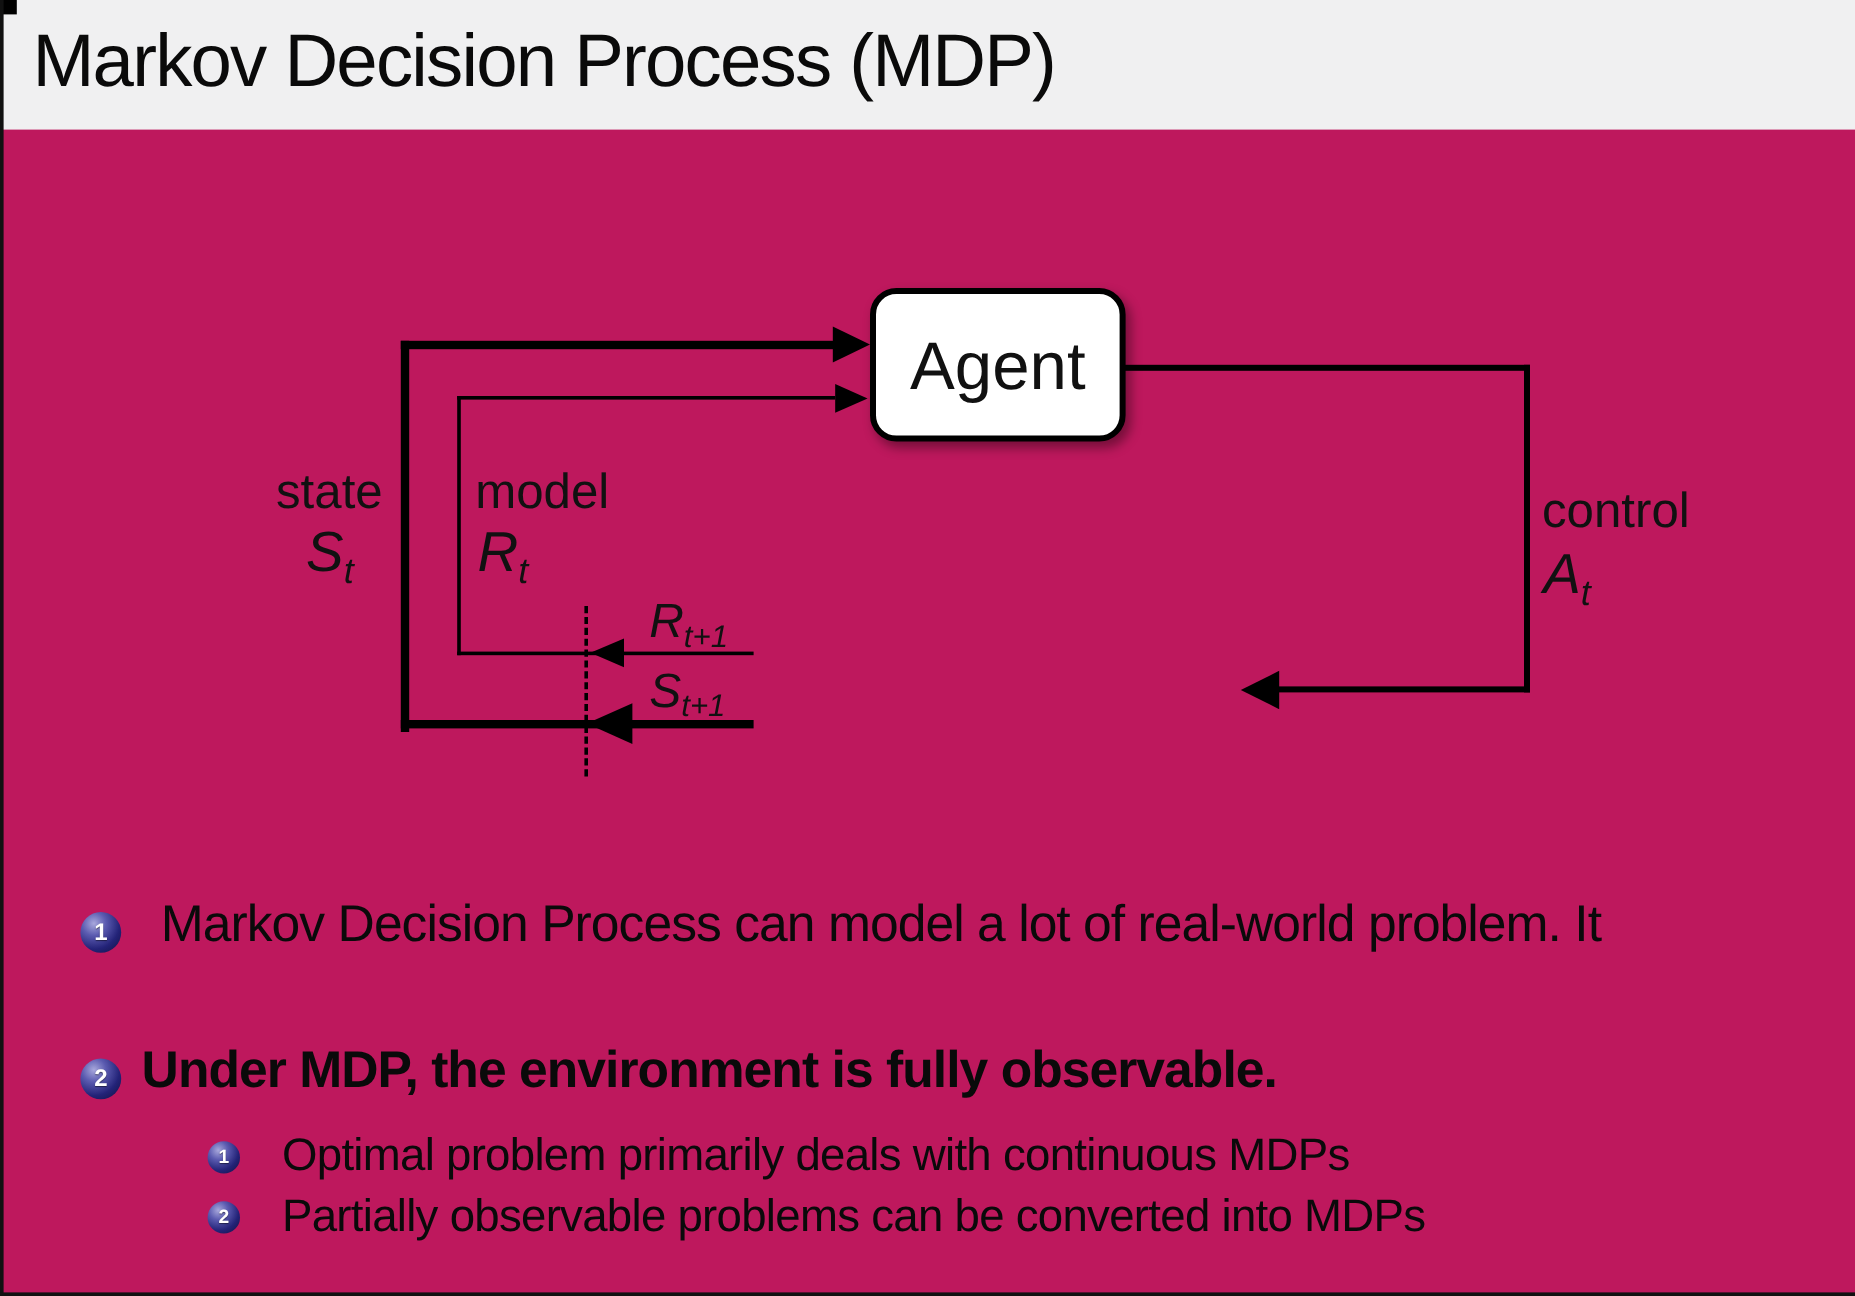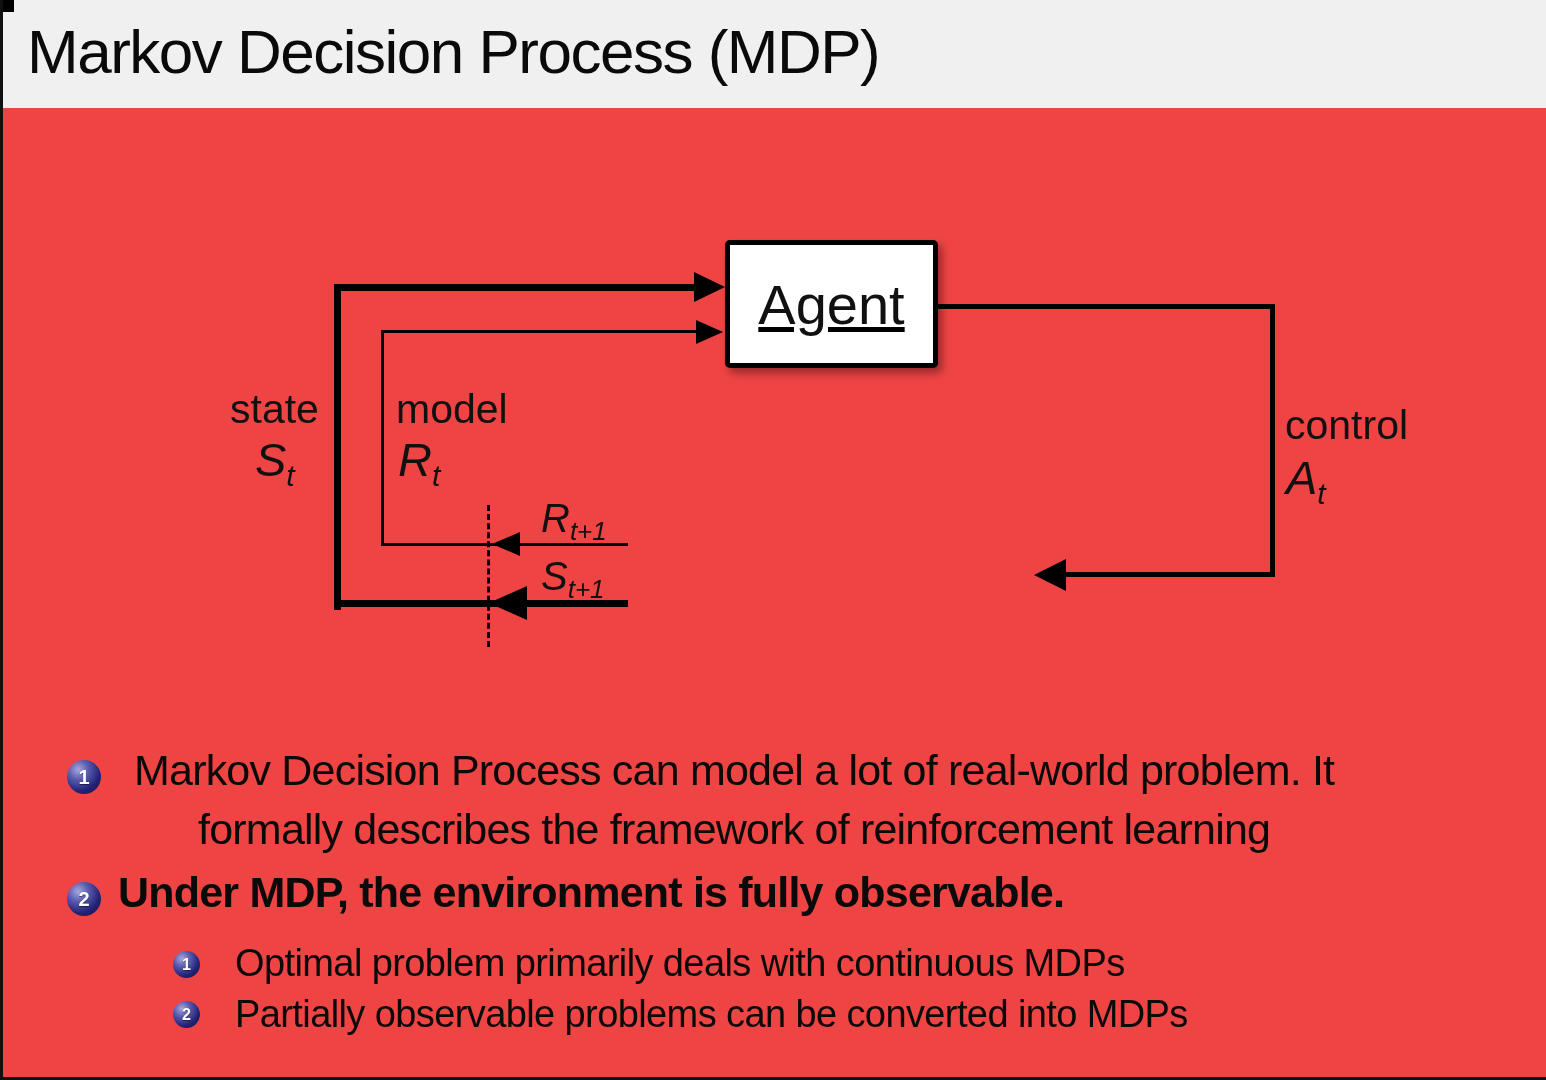--- a/index.html
+++ b/index.html
@@ -1,38 +1,38 @@
 <!DOCTYPE html>
 <html><head>
 <meta charset="utf-8">
 <style>
   html,body{margin:0;padding:0;background:#ffffff;}
   .slide{
-    position:relative;width:1546px;height:1080px;background:#ef4444;
+    position:relative;width:1546px;height:1080px;background:#be185d;
     font-family:"Liberation Sans", sans-serif;color:#000;overflow:hidden;
   }
   
   .edge-left{position:absolute;left:0;top:0;width:3px;height:1080px;background:#111;}
   .edge-bottom{position:absolute;left:0;bottom:0;width:1546px;height:3px;background:#111;}
   .corner-notch{position:absolute;left:0;top:0;width:14px;height:12px;background:#000;}
   
   .header-band{position:absolute;left:0;top:0;width:1546px;height:108px;background:#f0f0f1;}
   .slide-title{
     position:absolute;left:27px;top:16px;font-size:62px;letter-spacing:-1.5px;
     font-weight:400;color:#0a0a0a;white-space:nowrap;
   }
   
   .diagram{position:absolute;left:0;top:0;width:1546px;height:720px;}
   .dline{position:absolute;background:#000;}
   .node{
     position:absolute;background:#fff;border:5px solid #000;
     display:flex;align-items:center;justify-content:center;
     box-shadow:4px 5px 9px rgba(0,0,0,0.38);
   }
-  .agent-box{left:725px;top:240px;width:203px;height:118px;border-radius:5px;text-decoration:underline;}
+  .agent-box{left:725px;top:240px;width:203px;height:118px;border-radius:22px;}
   .agent-box .node-label{font-size:56px;color:#111;}
   .env-box{left:628px;top:505px;width:394px;height:128px;border-radius:26px;}
   .env-box .node-label{font-size:56px;color:#111;}
   .arr{position:absolute;width:0;height:0;}
   .arr-right-thick{border-top:15px solid transparent;border-bottom:15px solid transparent;border-left:31px solid #000;}
   .arr-right-thin{border-top:12px solid transparent;border-bottom:12px solid transparent;border-left:27px solid #000;}
   .arr-left-thin{border-top:12px solid transparent;border-bottom:12px solid transparent;border-right:28px solid #000;}
   .arr-left-mid{border-top:16px solid transparent;border-bottom:16px solid transparent;border-right:32px solid #000;}
   .arr-left-thick{border-top:17px solid transparent;border-bottom:17px solid transparent;border-right:38px solid #000;}
   .dashed-divider{position:absolute;left:487px;top:505px;width:0;height:142px;border-left:3px dashed #000;}
@@ -45,21 +45,21 @@
   
   .ball{
     position:absolute;border-radius:50%;color:#fff;font-weight:bold;
     display:flex;align-items:center;justify-content:center;
     background:radial-gradient(circle at 33% 28%, #a8a8dc 0%, #5b5bb0 30%, #232378 64%, #10103e 100%);
     text-shadow:0 1px 1px rgba(0,0,0,0.5);
   }
   .ball.main{width:34px;height:34px;font-size:20px;}
   .ball.sub{width:27px;height:27px;font-size:16px;}
   .bullet-text{position:absolute;font-size:43px;letter-spacing:-0.8px;line-height:59px;color:#0a0a0a;}
-  .bullet-text .tline{white-space:nowrap;text-align:center;}
+  .bullet-text .tline{white-space:nowrap;}
   .sub-text{position:absolute;font-size:38px;letter-spacing:-0.6px;line-height:46px;color:#0a0a0a;white-space:nowrap;}
 </style>
 </head>
 <body>
 
 <div class="slide">
 
   <div class="header-band"></div>
   <div class="slide-title">Markov Decision Process (MDP)</div>
   <div class="corner-notch"></div>
@@ -104,21 +104,20 @@
     <div class="mathsym small" style="left:541px;top:554px;"><span class="mbase">S</span><span class="msub">t+1</span></div>
   </div>
 
   <div>
 
     <div class="ball main" style="left:67px;top:760px;">
         <span>1</span>
       </div>
     <div class="bullet-text" style="left:134px;top:741px;">
       <div class="tline">Markov Decision Process can model a lot of real-world problem. It</div>
-      <div class="tline">formally describes the framework of reinforcement learning</div>
     </div>
 
     <div class="ball main" style="left:67px;top:882px;">
         <span>2</span>
       </div>
     <div class="bullet-text" style="left:118px;top:863px;font-weight:bold;">
       <div class="tline">Under MDP, the environment is fully observable.</div>
     </div>
 
     <div class="ball sub" style="left:173px;top:951px;">

